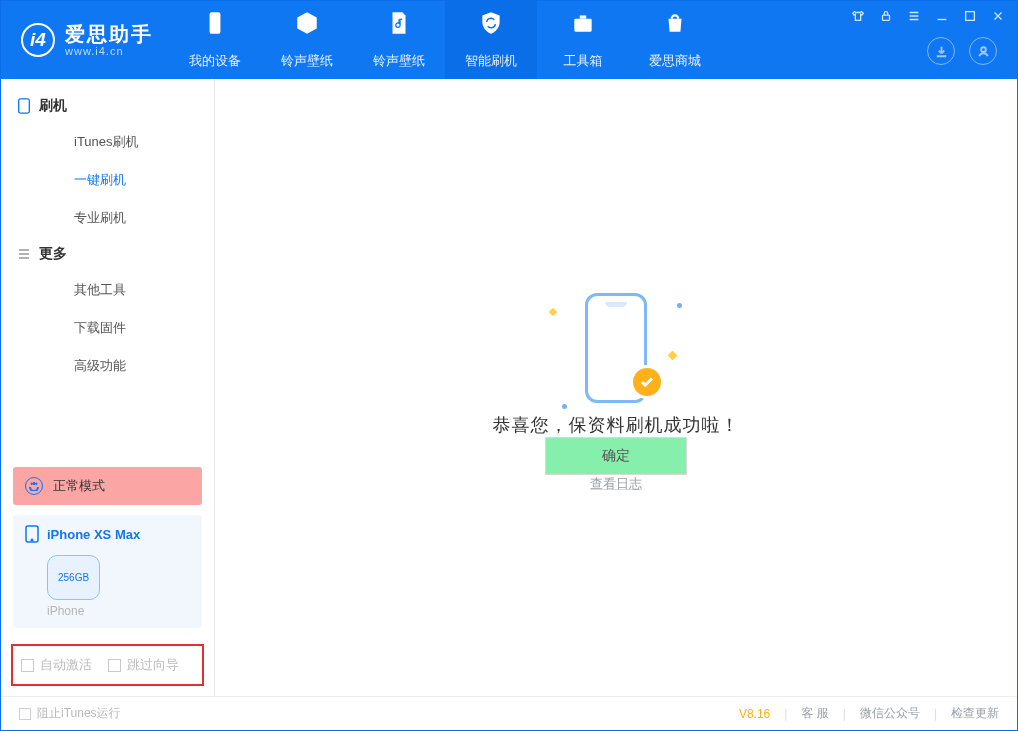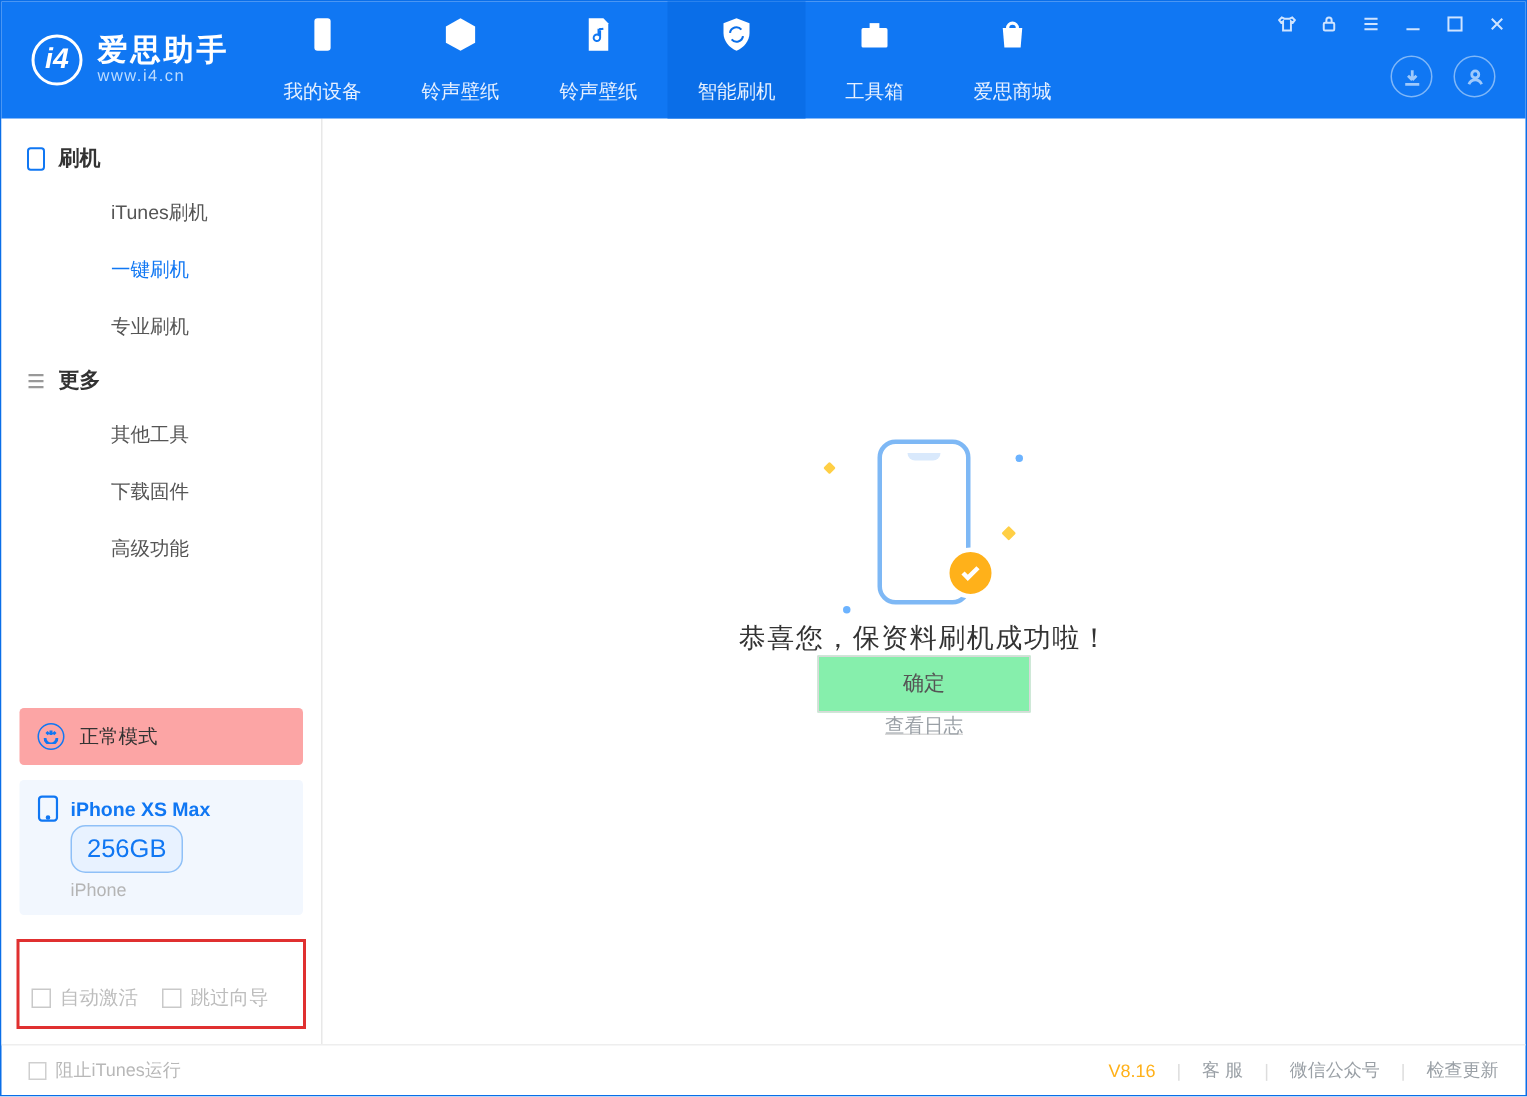--- a/index.html
+++ b/index.html
@@ -39,25 +39,25 @@
 .side-item.active { color: #1077f3; }
 
 .mode-box { margin: 10px 12px; background: #fca5a5; border-radius: 3px; padding: 10px 12px; display: flex; align-items: center; gap: 10px; font-size: 13px; color: #333; }
 .mode-box .mode-ico { width: 18px; height: 18px; border: 1.5px solid #1077f3; border-radius: 50%; display:flex; align-items:center; justify-content:center; }
 .mode-box .mode-ico svg{width:10px;height:10px; stroke:#1077f3; fill:none; stroke-width:2;}
 
 .device-box { margin: 0 12px 10px 12px; background: #f2f7fe; border-radius: 3px; padding: 10px 12px; }
 .device-box .dev-row { display:flex; align-items:center; gap:8px; }
 .device-box .dev-row svg { width: 14px; height: 18px; stroke:#1077f3; fill:none; stroke-width:1.5;}
 .device-box .dev-name { color: #1077f3; font-weight: 600; font-size: 13px; }
-.device-box .capacity { display:inline-block; margin-top:2px; margin-left:22px; padding: 5px 10px; border:1px solid #8fc0f7; background:#e8f2ff; color:#1077f3; border-radius: 10px; font-size: 17px;}
+.device-box .capacity { display:inline-block; margin-top:12px; margin-left:22px; padding: 16px 10px; border:1px solid #8fc0f7; background:#e8f2ff; color:#1077f3; border-radius: 10px; font-size: 10px;}
 .device-box .dev-type { margin-left:22px; margin-top:4px; color:#b5b5b5; font-size:12px;}
 
 .option-box { margin: 6px 10px 10px 10px; border: 2px solid #e03030; padding: 10px 8px; display:flex; gap:16px; align-items:center;}
-.chk { display:flex; align-items:center; gap:6px; color:#bdbdbd; font-size:13px; cursor:pointer;margin-top:18px;}
+.chk { display:flex; align-items:center; gap:6px; color:#bdbdbd; font-size:13px; cursor:pointer;}
 .chk .box { width:13px; height:13px; border:1px solid #c9c9c9; background:#fff; }
 
 
 .main { flex:1; display:flex; flex-direction:column; align-items:center; justify-content:center; position:relative; }
 .illus { position:relative; width: 180px; height:130px; display:flex; align-items:center; justify-content:center; }
 .phone { width: 62px; height: 110px; border: 3px solid #7eb8f5; border-radius: 12px; background:#fff; position:relative;}
 .phone::before{content:""; position:absolute; left:50%; top:6px; transform:translateX(-50%); width:22px; height:5px; background:#d9e9fc; border-radius: 0 0 6px 6px;}
 .check-badge { position:absolute; right: 42px; bottom: 14px; width:34px; height:34px; background:#ffb11a; border-radius:50%; border:3px solid #fff; display:flex; align-items:center; justify-content:center;}
 .check-badge svg{width:16px;height:16px; stroke:#fff; stroke-width:3; fill:none;}
 .spark { position:absolute; background:#ffcf45; border-radius:50%; }

